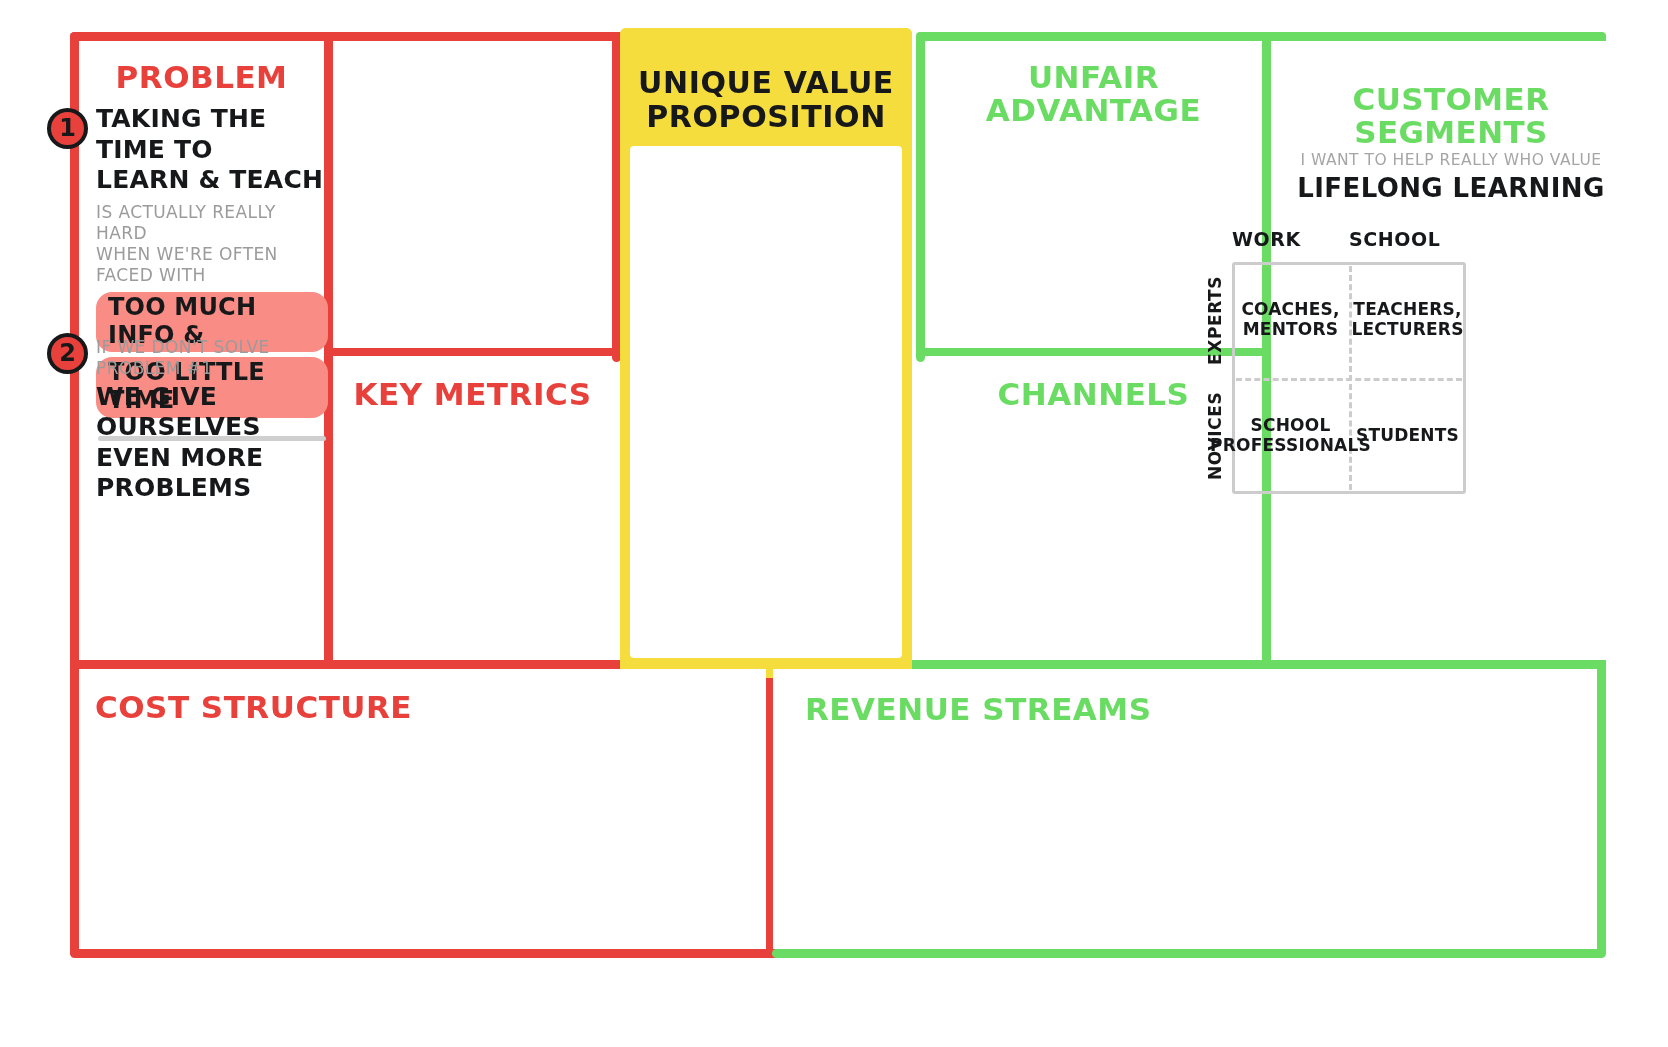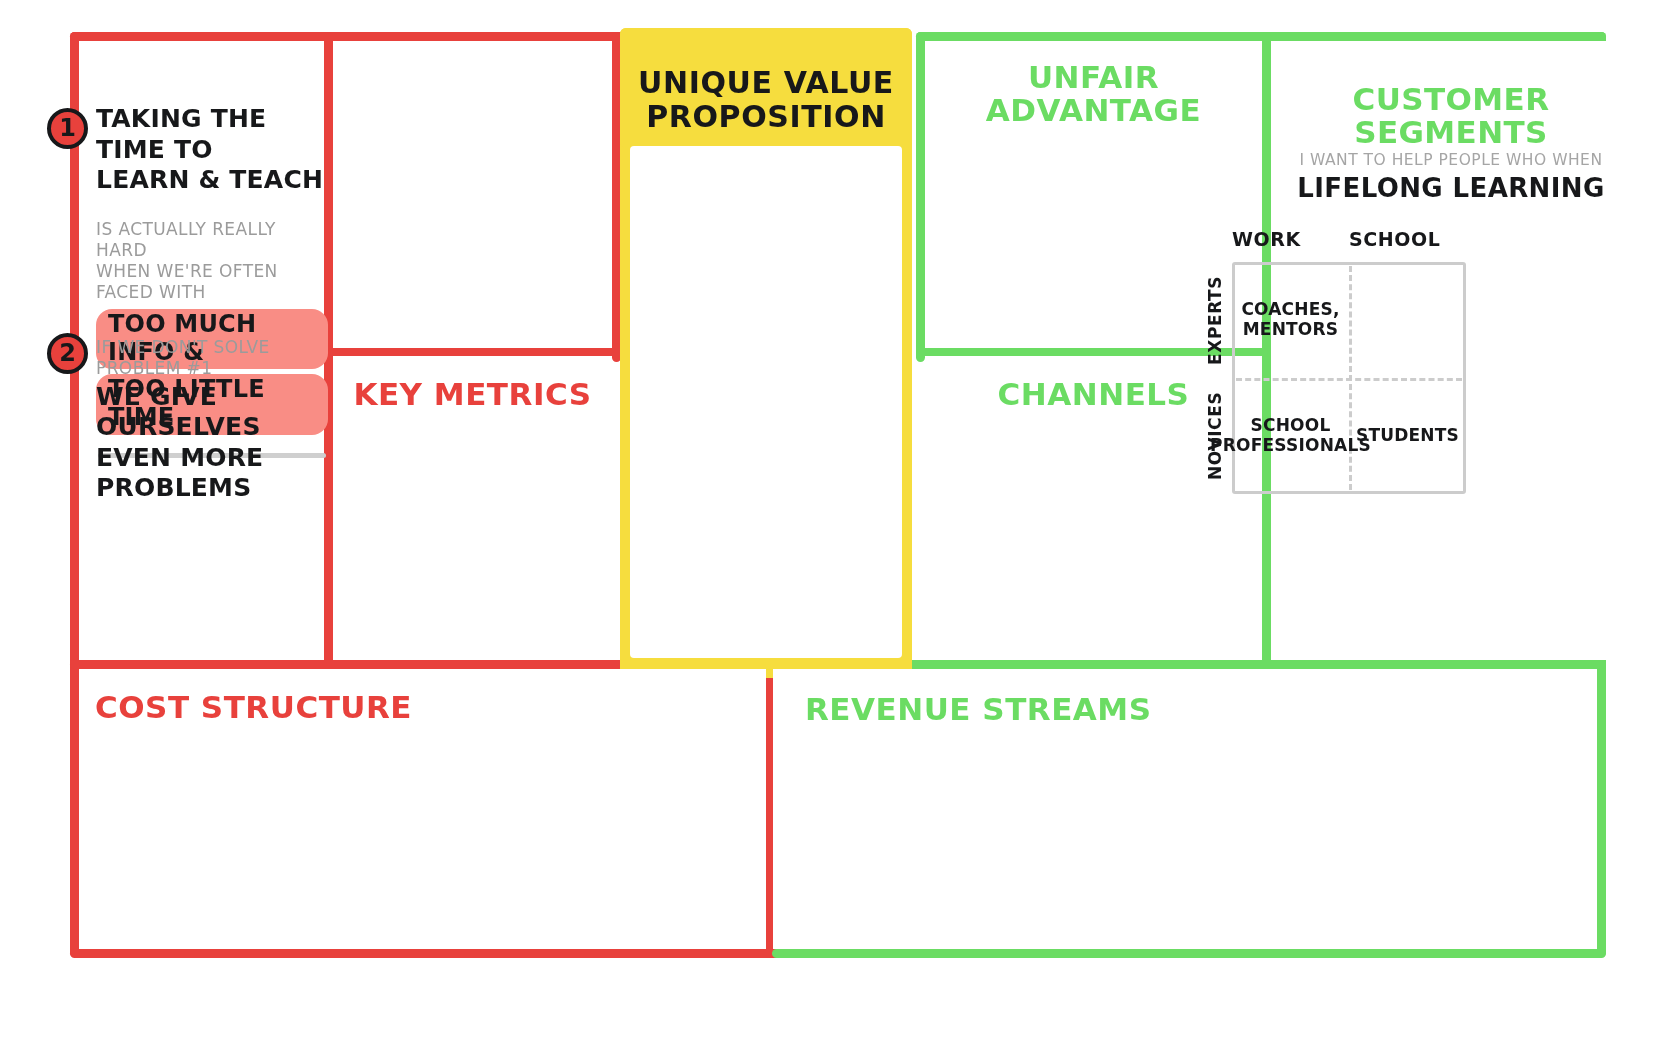--- a/index.html
+++ b/index.html
@@ -239,26 +239,29 @@
   <div class="edge e-green" style="left:772px; top:660px; width:834px;height:9px;"></div>
   <div class="edge e-green" style="left:916px; top:348px; width:352px;height:8px;"></div>
   <div class="edge e-green" style="left:916px; top:32px;  width:9px;  height:330px;"></div>
 
   <div class="edge e-yellow" style="left:620px; top:28px;  width:14px; height:650px;"></div>
   <div class="edge e-yellow" style="left:898px; top:28px;  width:14px; height:650px;"></div>
   <div class="edge e-yellow" style="left:620px; top:28px;  width:292px;height:120px;"></div>
   <div class="edge e-yellow" style="left:620px; top:658px; width:292px;height:20px;"></div>
   <div class="uvp-inner" style="left:630px; top:146px; width:272px; height:512px;"></div>
 
+  <div class="block" style="left:79px; top:41px; width:245px; height:619px;">
+    <div class="block-title t-red" style="position:absolute; width:100%; text-align:center; top:20px;">PROBLEM</div>
+  </div>
 
   <div class="badge" style="left:47px; top:108px;">1</div>
   <div class="prob-body" style="top:104px;">
     <div class="prob-main" style="white-space:pre-line;">TAKING THE TIME TO
 LEARN &amp; TEACH</div>
-    <div class="prob-sub" style="white-space:pre-line; margin-top:23px;">IS ACTUALLY REALLY HARD
+    <div class="prob-sub" style="white-space:pre-line; margin-top:6px;">IS ACTUALLY REALLY HARD
 WHEN WE'RE OFTEN FACED WITH</div>
     <div>
       <span class="hl">TOO MUCH INFO &amp;</span>
     </div>
     <div>
       <span class="hl">TOO LITTLE TIME</span>
     </div>
     <div class="divider"></div>
   </div>
 
@@ -283,37 +286,39 @@
     <div class="block-title t-green" style="position:absolute; width:100%; text-align:center; top:20px;">UNFAIR ADVANTAGE</div>
   </div>
 
   <div class="block" style="left:925px; top:356px; width:337px; height:304px;">
     <div class="block-title t-green" style="position:absolute; width:100%; text-align:center; top:22px;">CHANNELS</div>
   </div>
 
   <div class="block" style="left:1271px; top:41px; width:360px; height:619px;">
     <div class="cs-title t-green" style="white-space:pre-line;">CUSTOMER
 SEGMENTS</div>
-    <div class="cs-pre">I WANT TO HELP PEOPLE WHO WHEN</div>
+    <div class="cs-pre">I WANT TO HELP REALLY WHO VALUE</div>
     <div class="cs-value">LIFELONG LEARNING</div>
   </div>
 
   <div class="matrix">
     <div class="mx-col-head" style="left:0;">WORK</div>
     <div class="mx-col-head" style="left:50%;">SCHOOL</div>
 
     <div class="mx-row-head" style="top:0;">EXPERTS</div>
     <div class="mx-row-head" style="top:50%;">NOVICES</div>
 
     <div class="mx-box"></div>
     <div class="mx-vline"></div>
     <div class="mx-hline"></div>
 
     <div class="mx-cell" style="left:0;   top:0;   white-space:pre-line;">COACHES,
 MENTORS</div>
+    <div class="mx-cell" style="left:50%; top:0;   white-space:pre-line;">TEACHERS,
+LECTURERS</div>
     <div class="mx-cell" style="left:0;   top:50%; white-space:pre-line;">SCHOOL
 PROFESSIONALS</div>
     <div class="mx-cell" style="left:50%; top:50%; white-space:pre-line;">STUDENTS</div>
   </div>
 
   <div class="block" style="left:79px; top:669px; width:687px; height:280px;">
     <div class="block-title t-red" style="position:absolute; left:16px; top:22px;">COST STRUCTURE</div>
   </div>
 
   <div class="block" style="left:773px; top:669px; width:824px; height:280px;">

